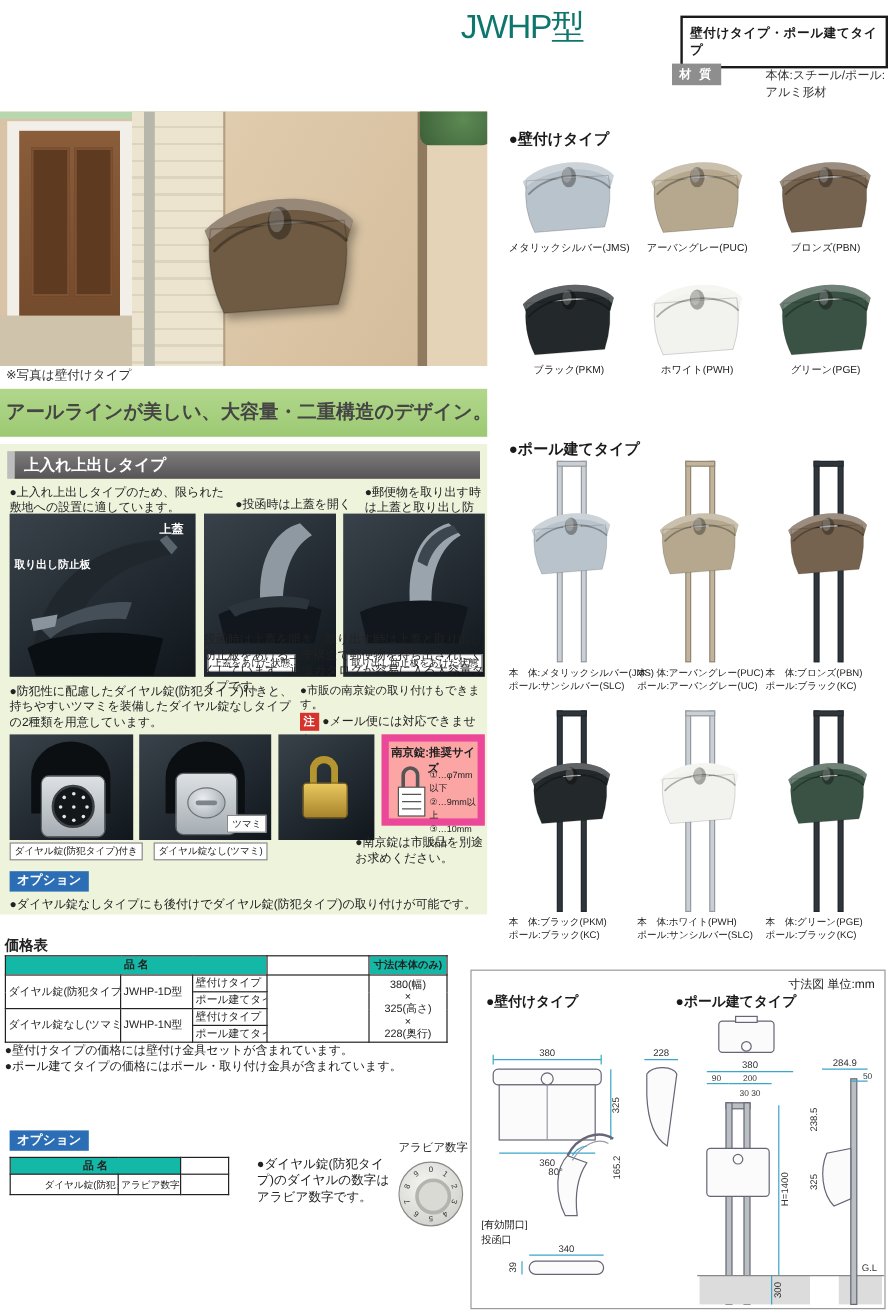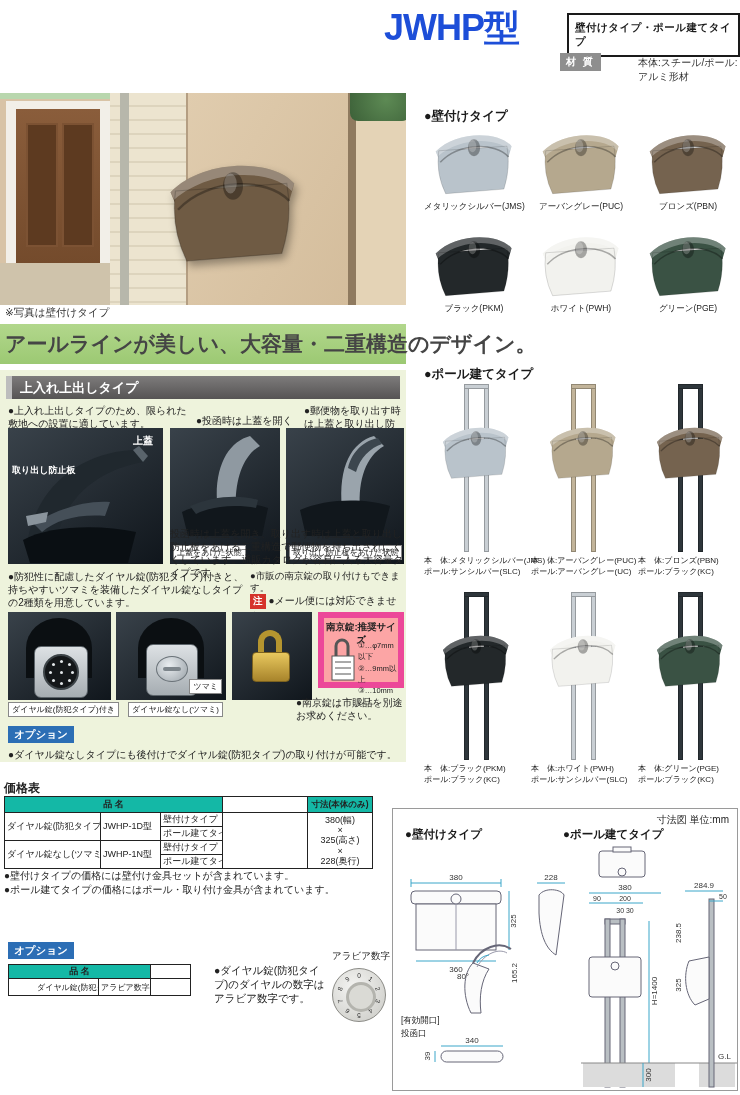--- a/index.html
+++ b/index.html
@@ -1,32 +1,32 @@
 <!DOCTYPE html>
 <html><head>
 <meta charset="utf-8">
 <style>
   html,body{margin:0;padding:0;background:#fff;}
   body{font-family:"Liberation Sans","DejaVu Sans",sans-serif;color:#222;}
   #page{position:relative;width:740px;height:1095px;background:#fff;overflow:hidden;}
   .abs{position:absolute;}
 
   
-  .model{font-size:36px;font-weight:700;letter-spacing:-1px;color:#1d4ed8;}
+  .model{font-size:28px;font-weight:400;letter-spacing:-1px;color:#0f766e;}
   .type-badge{border:2px solid #1a1a1a;font-size:10.5px;font-weight:bold;padding:6px 6px;color:#1a1a1a;letter-spacing:.5px;}
   .mat-badge{background:#8e8e8e;color:#fff;font-size:10px;font-weight:bold;padding:2px 6px;letter-spacing:2px;}
   .mat-val{font-size:10px;color:#333;}
 
   
   .photo{width:406px;height:212px;background:#d8c3a6;overflow:hidden;}
   .photo-caption{font-size:10.5px;color:#333;}
 
   
   .headline{width:406px;height:40px;line-height:40px;background:linear-gradient(#b2d78c,#9cc973);
-    font-size:21px;font-weight:bold;color:#454545;padding-left:5px;box-sizing:border-box;white-space:nowrap;}
+    font-size:16px;font-weight:bold;color:#454545;padding-left:5px;box-sizing:border-box;white-space:nowrap;}
 
   
   .feature{width:406px;height:392px;background:#eef3dc;}
   .sec-bar{width:394px;height:23px;line-height:23px;background:linear-gradient(#7d7b7b,#565454);
     border-left:6px solid #bdbdbd;color:#fff;font-size:13px;font-weight:bold;padding-left:8px;box-sizing:border-box;}
   .bullet{font-size:10px;line-height:1.3;color:#222;}
   .ph{background:linear-gradient(145deg,#39424a,#10161c);overflow:hidden;position:absolute;}
   .ph-label{position:absolute;color:#fff;font-weight:bold;}
   .capbox{position:absolute;background:#fff;border:1px solid #888;font-size:8px;color:#222;padding:1px 3px;white-space:nowrap;}
   .note-badge{display:inline-block;background:#d5332b;color:#fff;font-size:9.5px;font-weight:bold;padding:1px 3px;margin-right:3px;}

